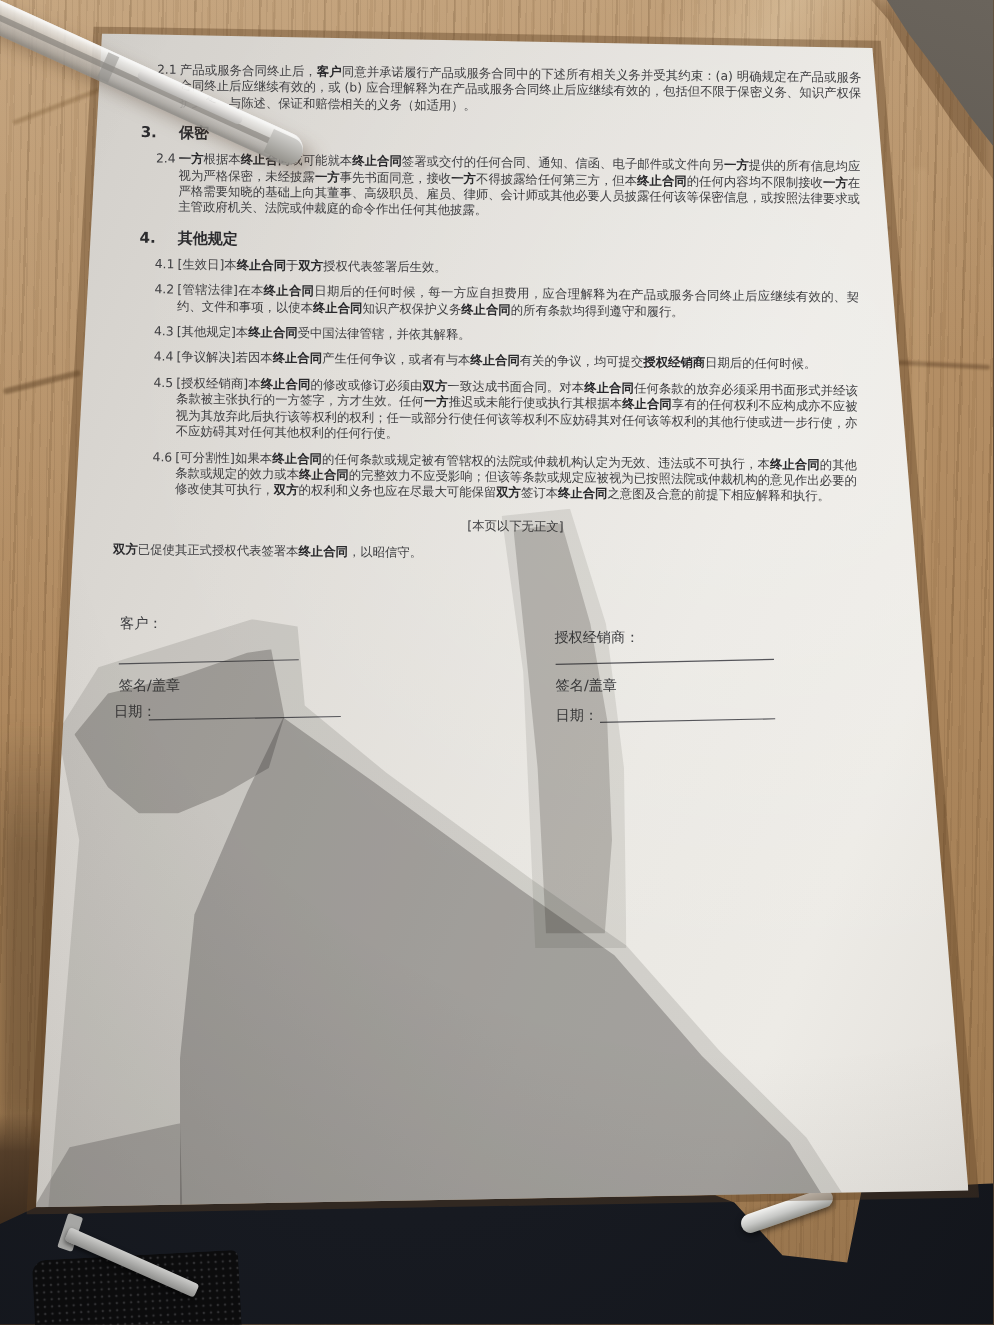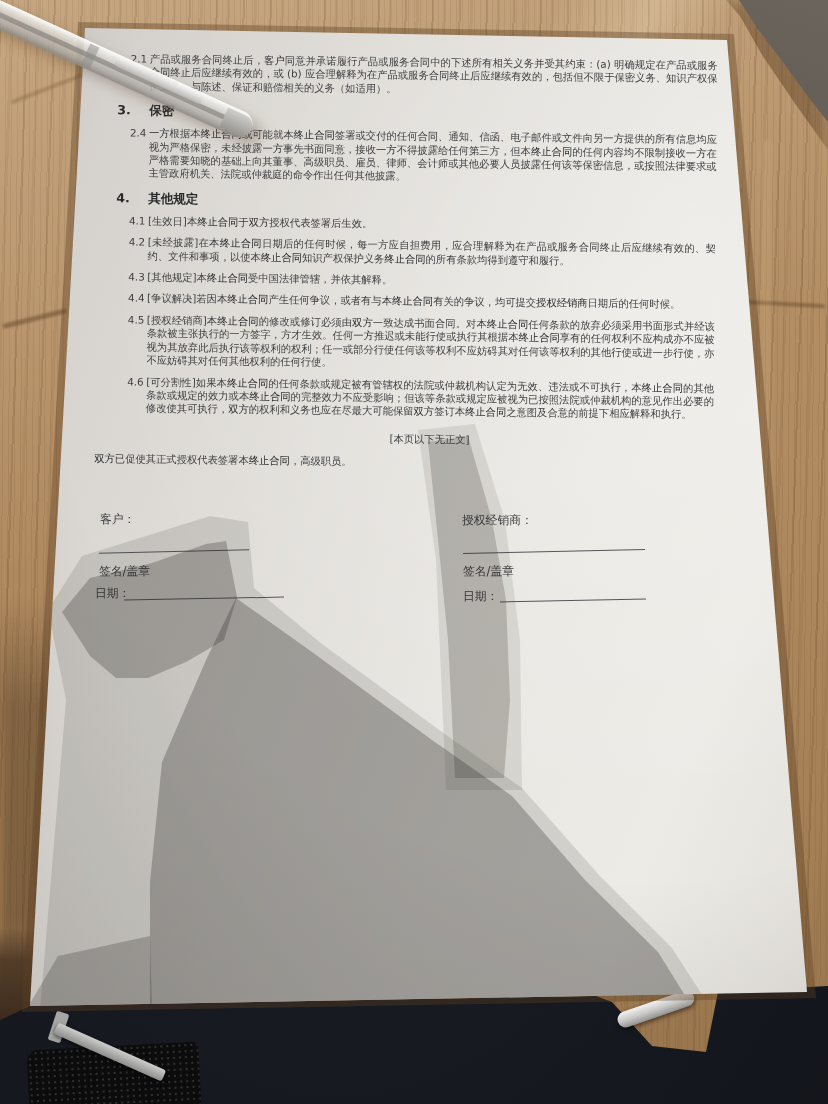--- a/index.html
+++ b/index.html
@@ -55,34 +55,34 @@
     background:
       radial-gradient(120% 85% at 78% 28%, rgba(255,255,255,0.25) 0%, rgba(255,255,255,0) 55%),
       linear-gradient(112deg, #cfccc7 0%, #dedbd6 30%, #eae8e3 62%, #edebe6 78%, #e0ddd8 100%);}
   .paper-grad{inset:0;background:radial-gradient(130% 90% at 78% 30%, rgba(0,0,0,0) 55%, rgba(45,40,35,0.12) 88%);}
 
   
   .blocks{left:96px;top:44px;width:622px;color:#3e3e41;font-size:10.3px;line-height:13.4px;
     text-align:justify;transform:rotate(.65deg);transform-origin:0 0;position:absolute;}
   .blocks div{position:relative;}
   .blocks span{position:static;}
-  .blocks b{font-weight:400;color:#28282b;position:static;}
+  .blocks b{font-weight:700;color:#28282b;position:static;}
   .clause{display:flex;margin-top:8px;}
   .clause .cnum{flex:0 0 54px;padding-left:35px;}
   .clause .ctxt{flex:1;}
   .heading{display:flex;margin-top:10px;font-weight:700;font-size:12.5px;line-height:16px;color:#2b2b2e;}
   .heading .hnum{flex:0 0 54px;padding-left:22px;}
   .center-note{margin-top:14px;padding-left:54px;text-align:center;}
   .closing{margin-top:10px;padding-left:3px;}
 
   
   .sig{color:#3c3d40;font-size:11.8px;white-space:nowrap;text-align:center;}
   .sigline{border-top:1.3px solid #55555a;height:0;}
   .cust-label{left:100px;top:512px;}
-  .deal-label{left:462px;top:513px;}
+  .deal-label{left:462px;top:524px;}
   .cust-line{left:99px;top:551px;width:150px;transform:rotate(-1.3deg);}
   .deal-line{left:463px;top:551px;width:182px;transform:rotate(-1.3deg);}
   .cust-seal{left:99px;top:564px;}
   .deal-seal{left:463px;top:564px;}
   .cust-date{left:95px;top:586px;}
   .deal-date{left:463px;top:589px;}
   .cust-dline{left:124px;top:598px;width:160px;transform:rotate(-1deg);}
   .deal-dline{left:500px;top:600px;width:146px;transform:rotate(-1.2deg);}
 
   
@@ -163,40 +163,40 @@
         <div class="heading">
           <span class="hnum">4.</span>
           <span>其他规定</span>
         </div>
         <div class="clause">
           <span class="cnum">4.1</span>
           <span class="ctxt"><span>[生效日]本</span><b>终止合同</b><span>于</span><b>双方</b><span>授权代表签署后生效。</span></span>
         </div>
         <div class="clause">
           <span class="cnum">4.2</span>
-          <span class="ctxt"><span>[未经披露]在本</span><b>终止合同</b><span>日期后的任何时候，每一方应自担费用，应合理解释为在产品或服务合同终止后应继续有效的、契约、文件和事项，以使本</span><b>终止合同</b><span>知识产权保护义务</span><b>终止合同</b><span>的所有条款均得到遵守和履行。</span></span>
+          <span class="ctxt"><span>[管辖法律]在本</span><b>终止合同</b><span>日期后的任何时候，每一方应自担费用，应合理解释为在产品或服务合同终止后应继续有效的、契约、文件和事项，以使本</span><b>终止合同</b><span>知识产权保护义务</span><b>终止合同</b><span>的所有条款均得到遵守和履行。</span></span>
         </div>
         <div class="clause">
           <span class="cnum">4.3</span>
           <span class="ctxt"><span>[其他规定]本</span><b>终止合同</b><span>受中国法律管辖，并依其解释。</span></span>
         </div>
         <div class="clause">
           <span class="cnum">4.4</span>
           <span class="ctxt"><span>[争议解决]若因本</span><b>终止合同</b><span>产生任何争议，或者有与本</span><b>终止合同</b><span>有关的争议，均可提交</span><b>授权经销商</b><span>日期后的任何时候。</span></span>
         </div>
         <div class="clause">
           <span class="cnum">4.5</span>
           <span class="ctxt"><span>[授权经销商]本</span><b>终止合同</b><span>的修改或修订必须由</span><b>双方</b><span>一致达成书面合同。对本</span><b>终止合同</b><span>任何条款的放弃必须采用书面形式并经该条款被主张执行的一方签字，方才生效。任何</span><b>一方</b><span>推迟或未能行使或执行其根据本</span><b>终止合同</b><span>享有的任何权利不应构成亦不应被视为其放弃此后执行该等权利的权利；任一或部分行使任何该等权利不应妨碍其对任何该等权利的其他行使或进一步行使，亦不应妨碍其对任何其他权利的任何行使。</span></span>
         </div>
         <div class="clause">
           <span class="cnum">4.6</span>
           <span class="ctxt"><span>[可分割性]如果本</span><b>终止合同</b><span>的任何条款或规定被有管辖权的法院或仲裁机构认定为无效、违法或不可执行，本</span><b>终止合同</b><span>的其他条款或规定的效力或本</span><b>终止合同</b><span>的完整效力不应受影响；但该等条款或规定应被视为已按照法院或仲裁机构的意见作出必要的修改使其可执行，</span><b>双方</b><span>的权利和义务也应在尽最大可能保留</span><b>双方</b><span>签订本</span><b>终止合同</b><span>之意图及合意的前提下相应解释和执行。</span></span>
         </div>
         <div class="center-note">[本页以下无正文]</div>
-        <div class="closing"><b>双方</b><span>已促使其正式授权代表签署本</span><b>终止合同</b><span>，高级职员。</span></div>
+        <div class="closing"><b>双方</b><span>已促使其正式授权代表签署本</span><b>终止合同</b><span>，以昭信守。</span></div>
       </div>
 
     <div>
       <div class="sig cust-label">客户：</div>
       <div class="sig deal-label">授权经销商：</div>
       <div class="sigline cust-line"></div>
       <div class="sigline deal-line"></div>
       <div class="sig cust-seal">签名/盖章</div>
       <div class="sig deal-seal">签名/盖章</div>
       <div class="sig cust-date">日期：</div>

